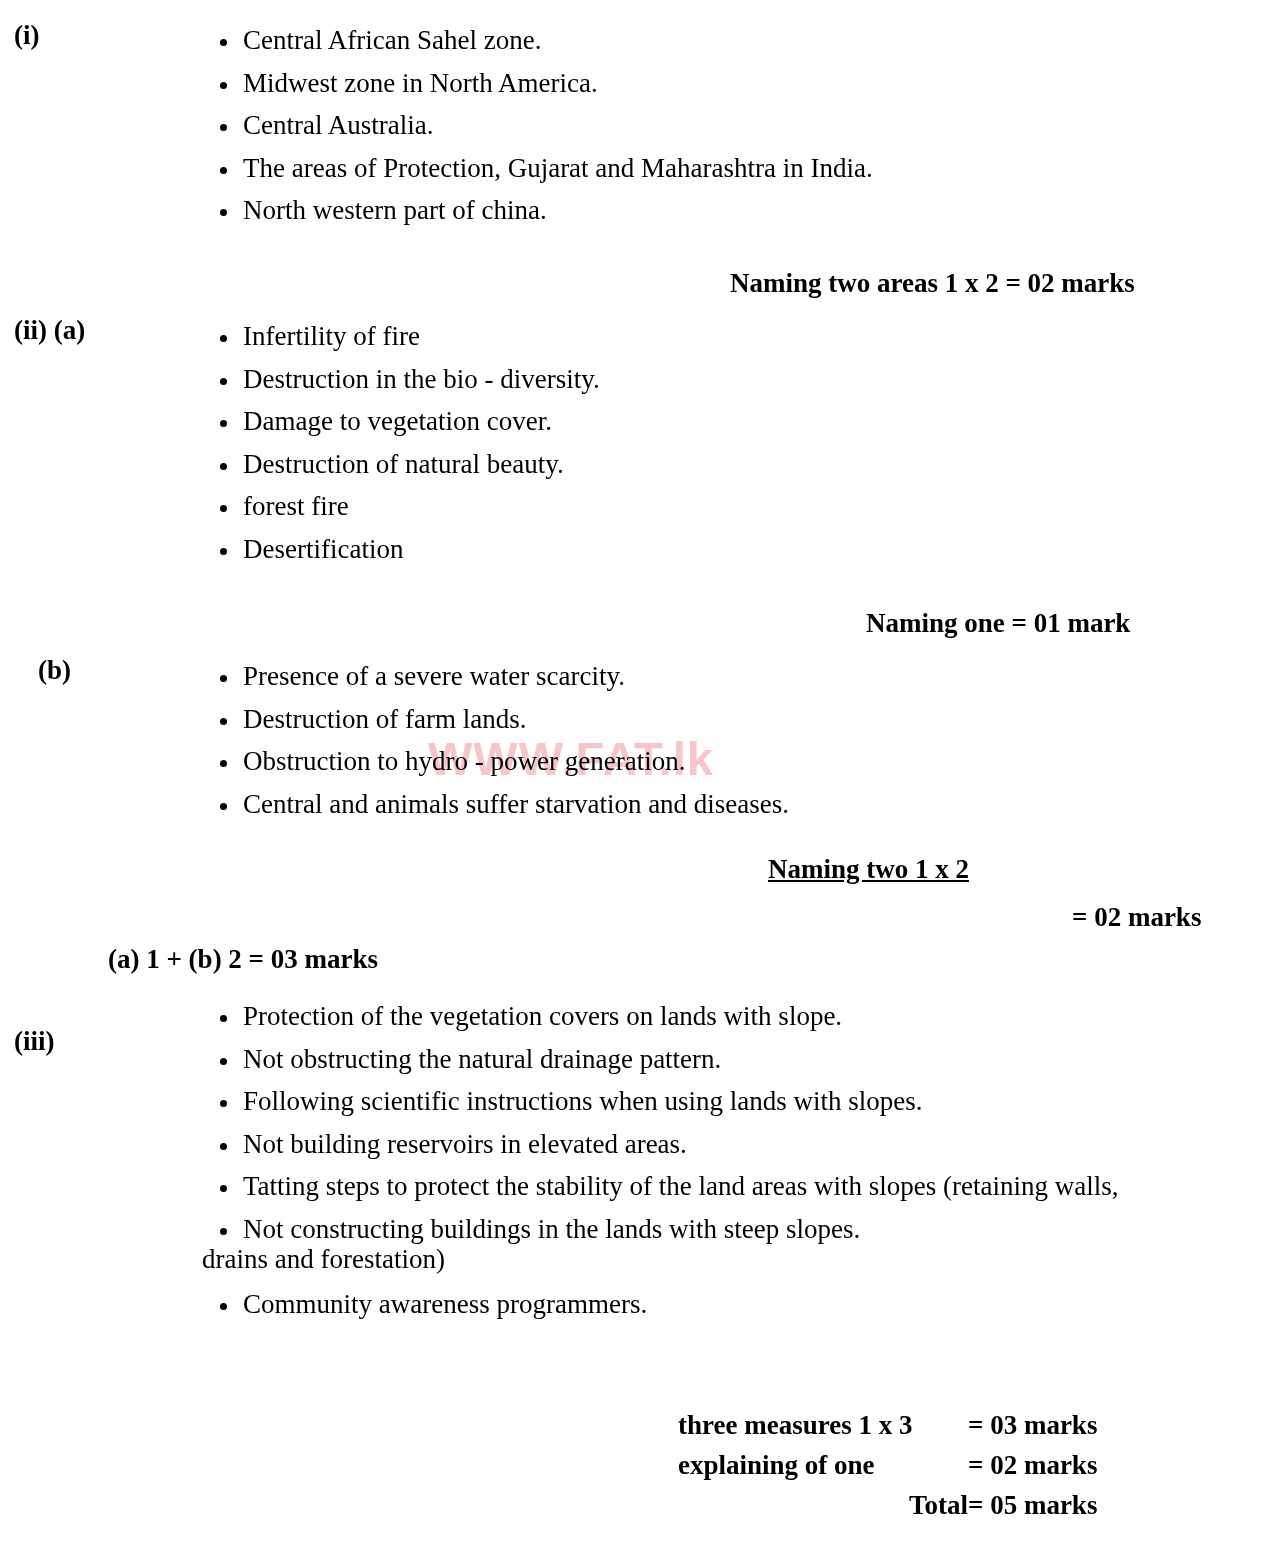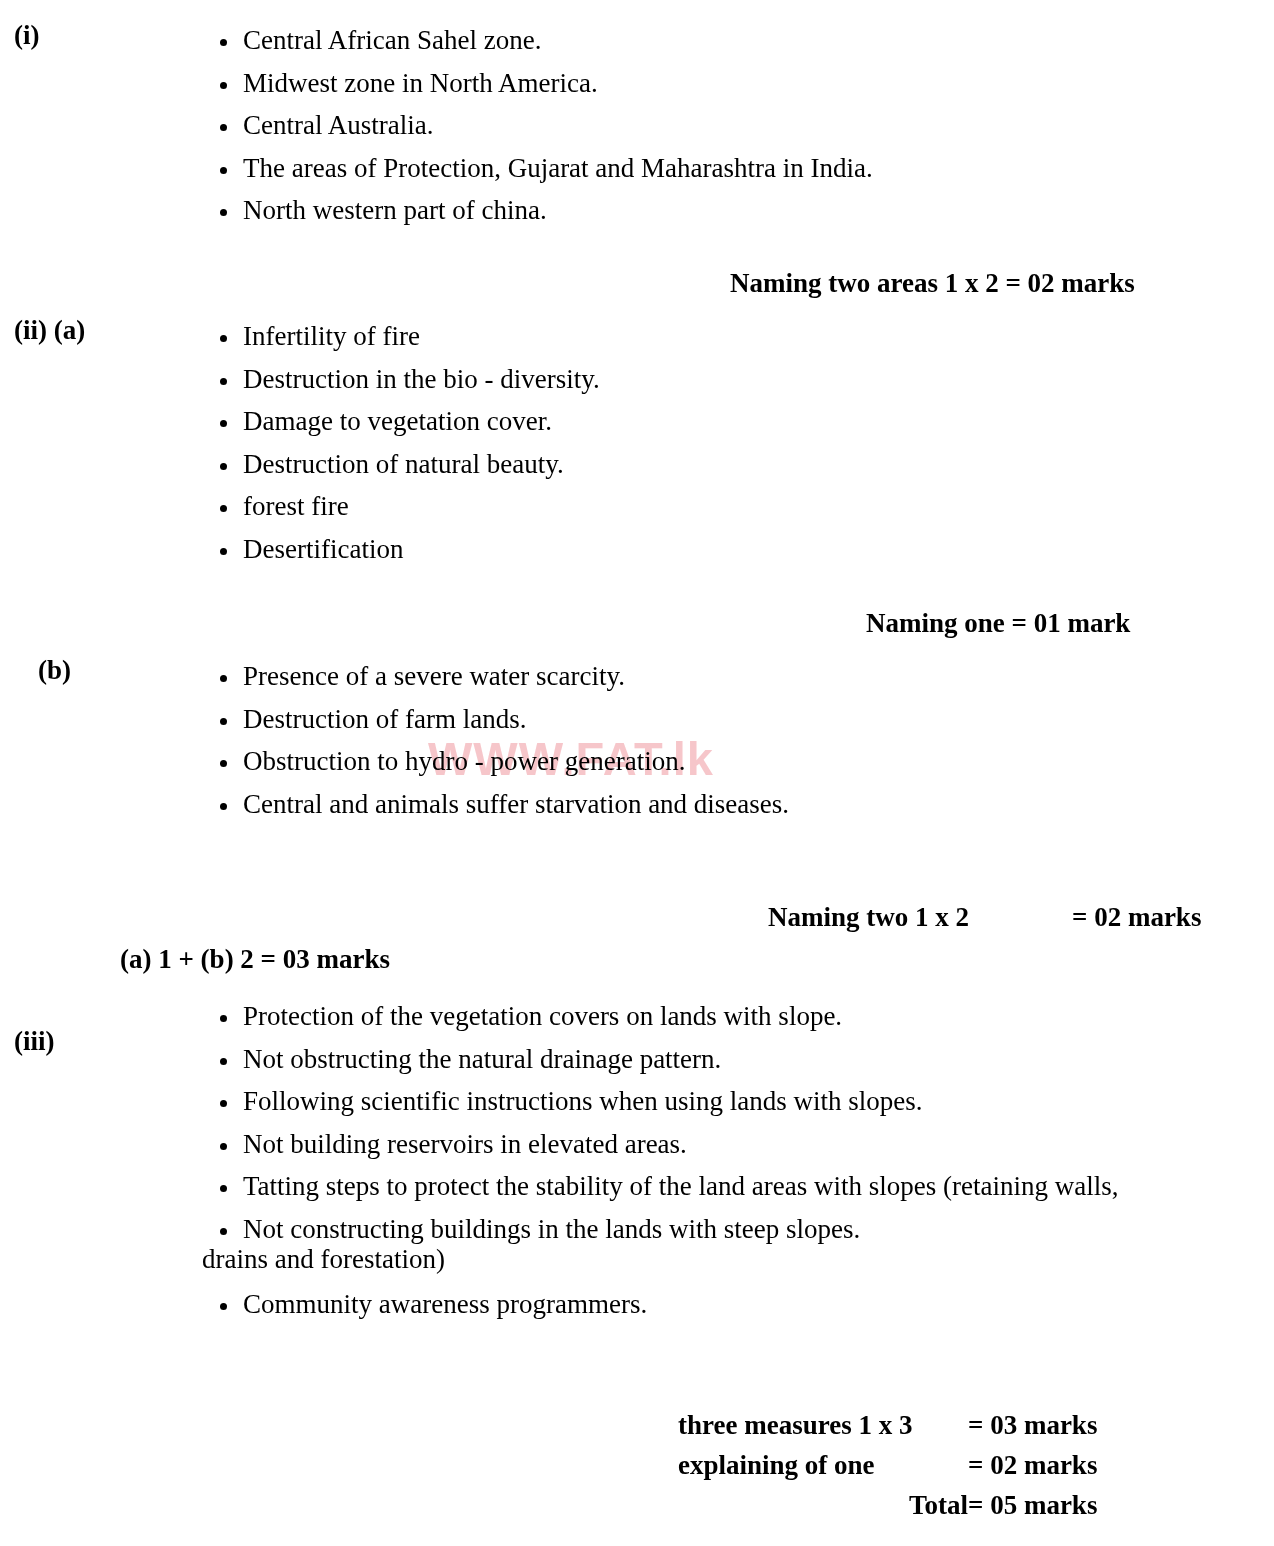--- a/index.html
+++ b/index.html
@@ -147,23 +147,23 @@
 
   <div class="section">
     <div class="marker" style="left:38px; top:657px;">(b)</div>
     <ul class="bullets" style="left:206px; top:643px; width:1060px;">
       <li>Presence of a severe water scarcity.</li>
       <li>Destruction of farm lands.</li>
       <li>Obstruction to hydro - power generation.</li>
       <li>Central and animals suffer  starvation and diseases.</li>
     </ul>
   </div>
-  <div class="marks" style="left:768px; top:868px;">Naming two 1 x 2</div>
+  <div class="marks" style="left:768px; top:820px;text-decoration:underline;">Naming two 1 x 2</div>
   <div class="marks" style="left:1072px; top:868px;">= 02 marks</div>
-  <div class="marks" style="left:120px; top:910px;font-family:Liberation Serif, serif;">(a) 1 + (b) 2 = 03 marks</div>
+  <div class="marks" style="left:108px; top:910px;font-family:Liberation Serif, serif;">(a) 1 + (b) 2 = 03 marks</div>
 
   <div class="section">
     <div class="marker" style="left:14px; top:1028px;">(iii)</div>
     <ul class="bullets" style="left:206px; top:983px; width:1068px;">
       <li>Protection of the vegetation covers on lands with slope.</li>
       <li>Not obstructing the natural drainage pattern.</li>
       <li>Following scientific instructions when using lands with slopes.</li>
       <li>Not building reservoirs in elevated areas.</li>
       <li>Tatting steps to protect the stability of the land areas with slopes (retaining walls,</li>
       <li>Not constructing buildings in the lands with steep slopes.</li>

